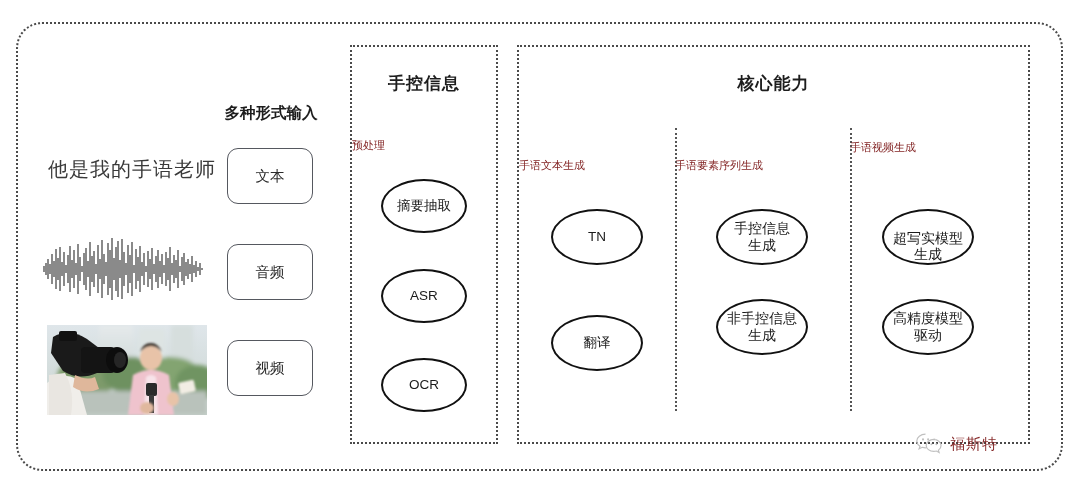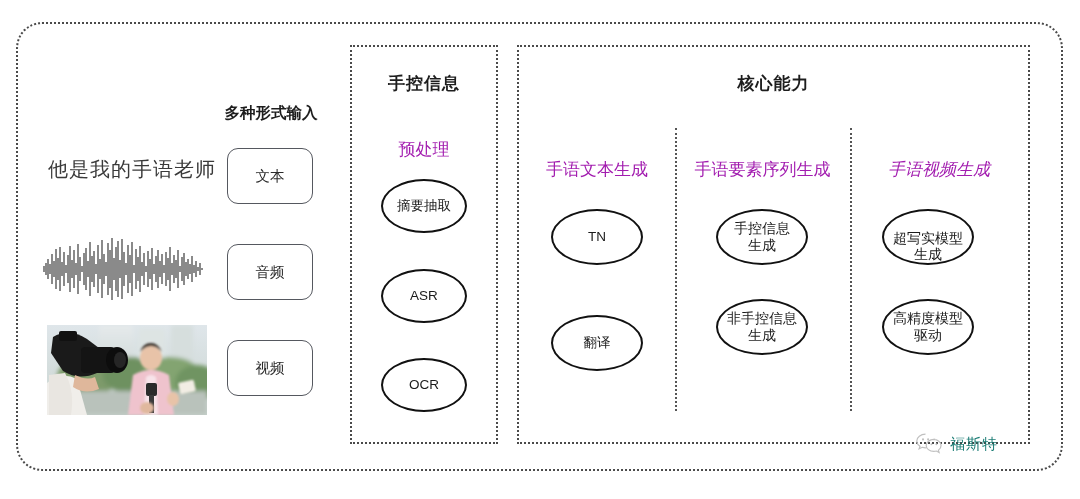--- a/index.html
+++ b/index.html
@@ -50,23 +50,23 @@
     height:283px;
     border-left:2px dotted #555;
     width:0;
   }
   .divider.d1{left:156px;}
   .divider.d2{left:331px;}
 
   
   .col-head{
     position:absolute;
-    text-align:center;
-    font-size:17px;
-    color:#a21caf;
+    text-align:left;
+    font-size:11px;
+    color:#7f1d1d;
     white-space:nowrap;
   }
 
   
   .ellipse{
     position:absolute;
     border:2.4px solid #111;
     background:#fff;
     border-radius:50%;
     display:flex;
@@ -132,21 +132,21 @@
   
   .watermark{
     position:absolute;
     left:915px;top:432px;
     display:flex;align-items:center;gap:5px;
     color:#b9b9b9;
     font-size:15px;
     letter-spacing:1px;
     opacity:.95;
   }
-  .wm-text{color:#0f766e;font-family:Liberation Serif, serif;}
+  .wm-text{color:#7f1d1d;font-family:Liberation Serif, serif;}
 </style>
 </head>
 <body>
 
 <div id="canvas">
 
   <div class="outer-frame"></div>
 
   <div class="input-heading">多种形式输入</div>
 
@@ -341,21 +341,21 @@
     <div class="col-head" style="left:156px;width:175px;top:111px;">手语要素序列生成</div>
     <div class="ellipse core lat" style="left:197px;top:162px;">
       <span style="white-space:pre-line">手控信息
 生成</span>
     </div>
     <div class="ellipse core lat" style="left:197px;top:252px;">
       <span style="white-space:pre-line">非手控信息
 生成</span>
     </div>
 
-    <div class="col-head" style="left:331px;width:178px;top:111px;font-style:italic;">手语视频生成</div>
+    <div class="col-head" style="left:331px;width:178px;top:93px;">手语视频生成</div>
     <div class="ellipse core lat" style="left:363px;top:162px;align-items:flex-end;">
       <span style="white-space:pre-line">超写实模型
 生成</span>
     </div>
     <div class="ellipse core lat" style="left:363px;top:252px;justify-content:center;">
       <span style="white-space:pre-line">高精度模型
 驱动</span>
     </div>
   </div>
 

